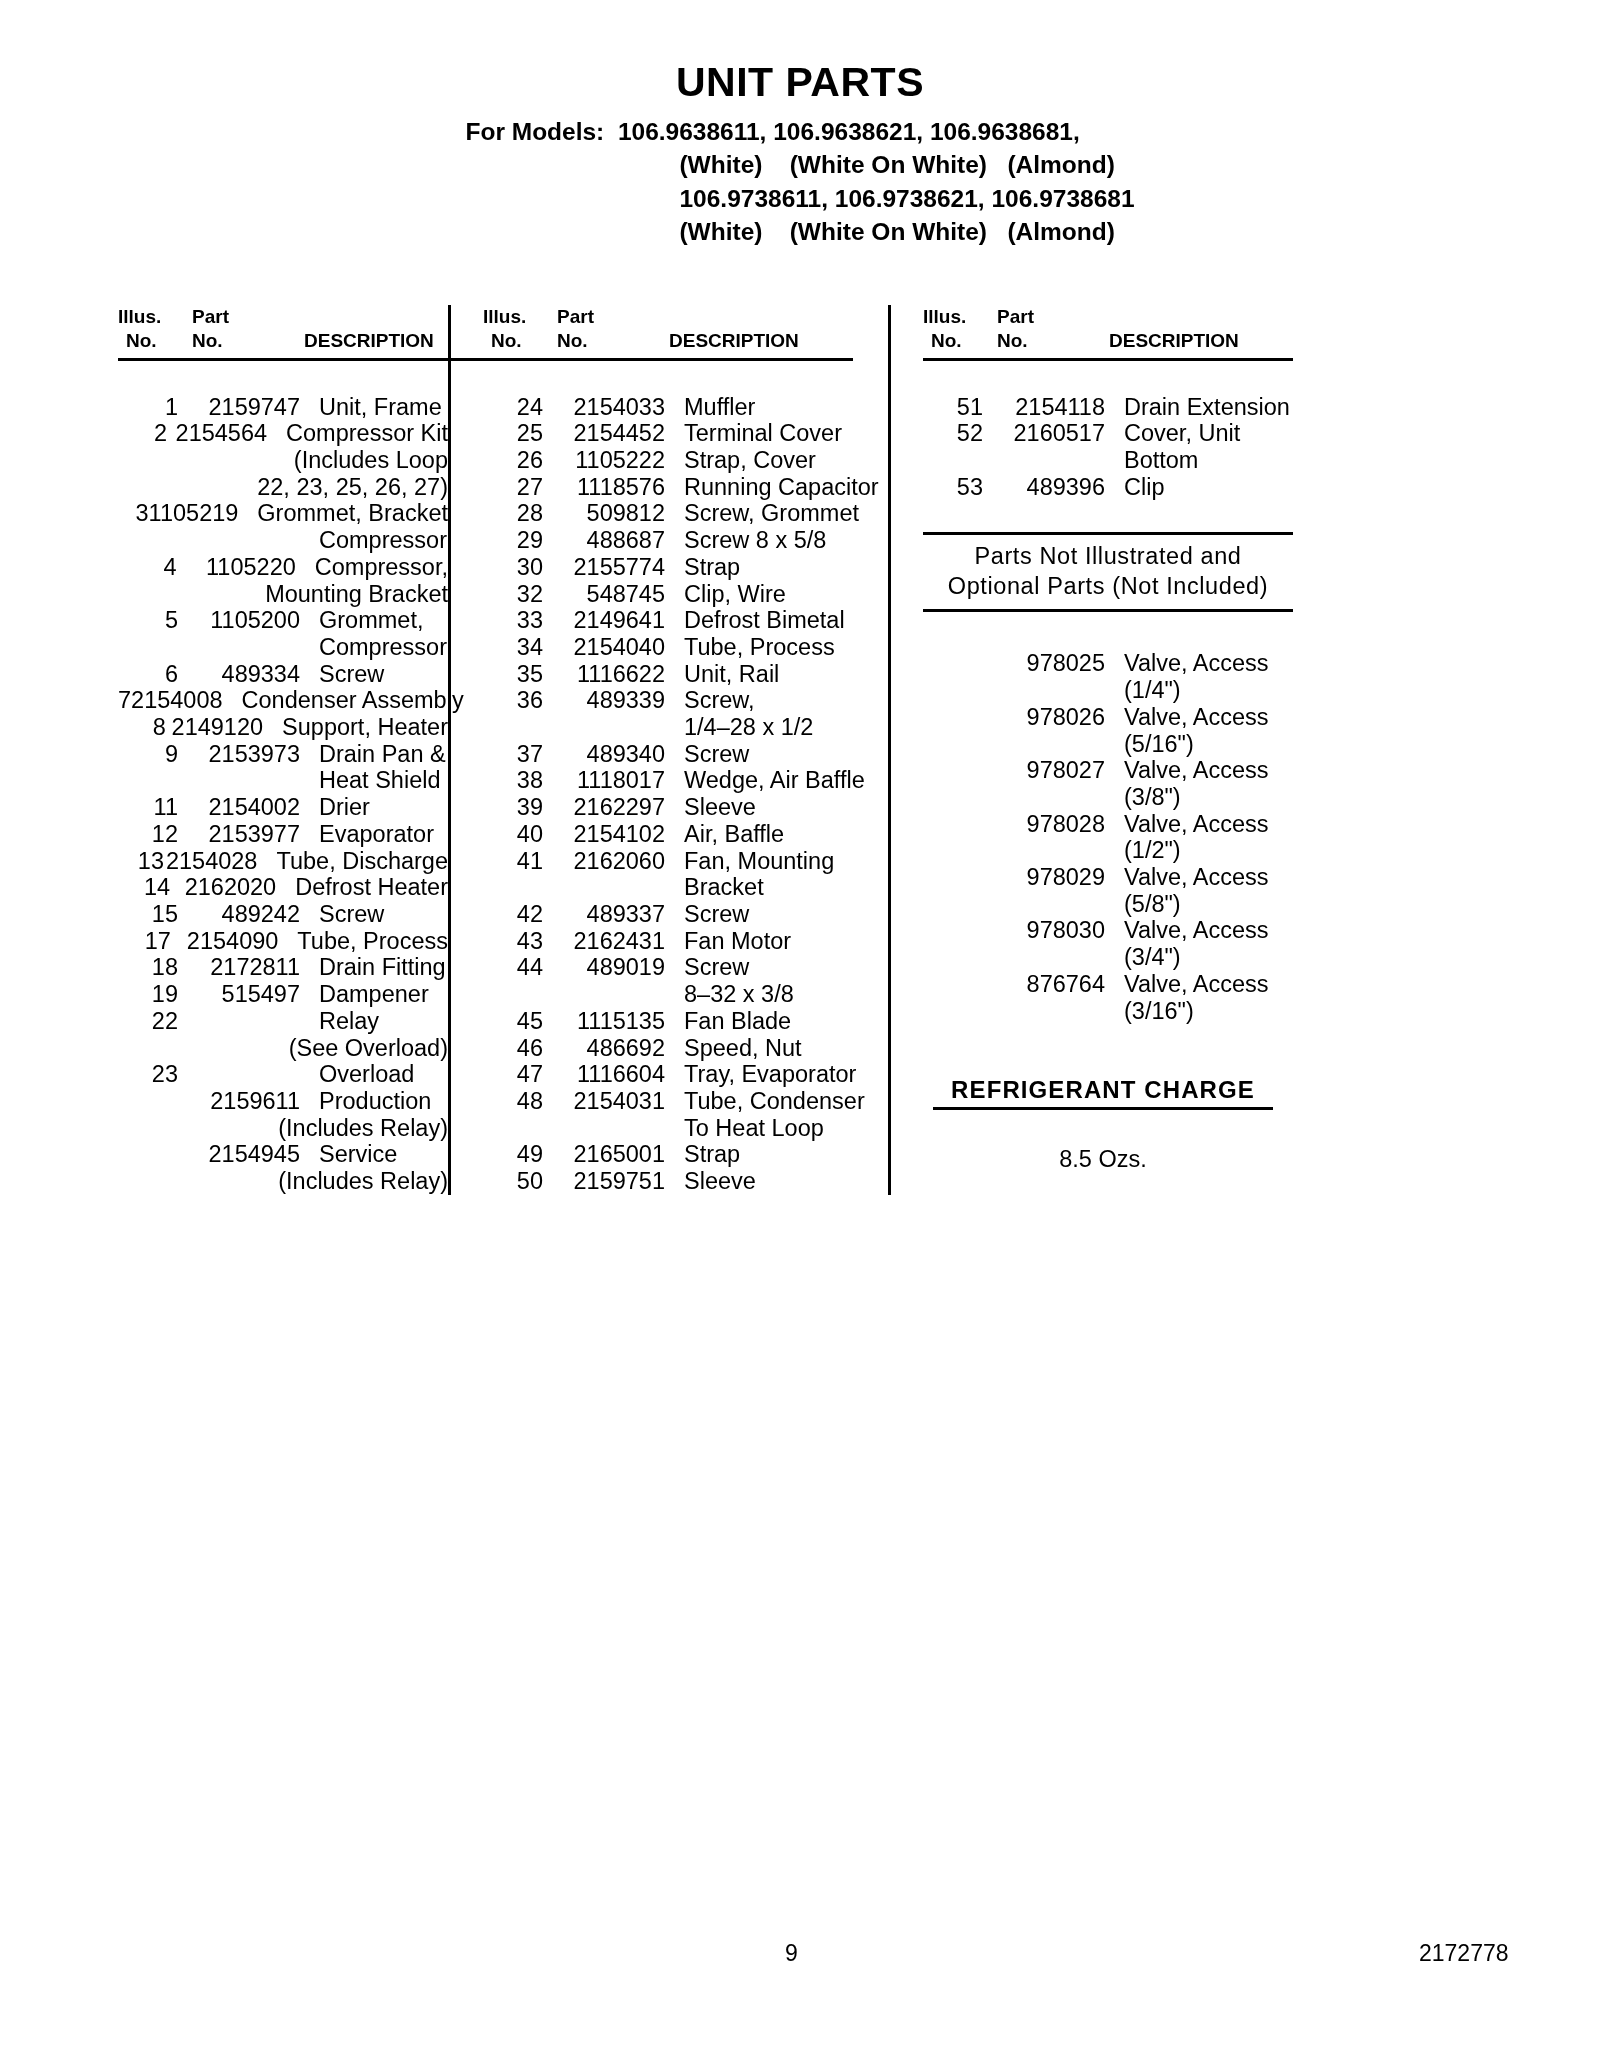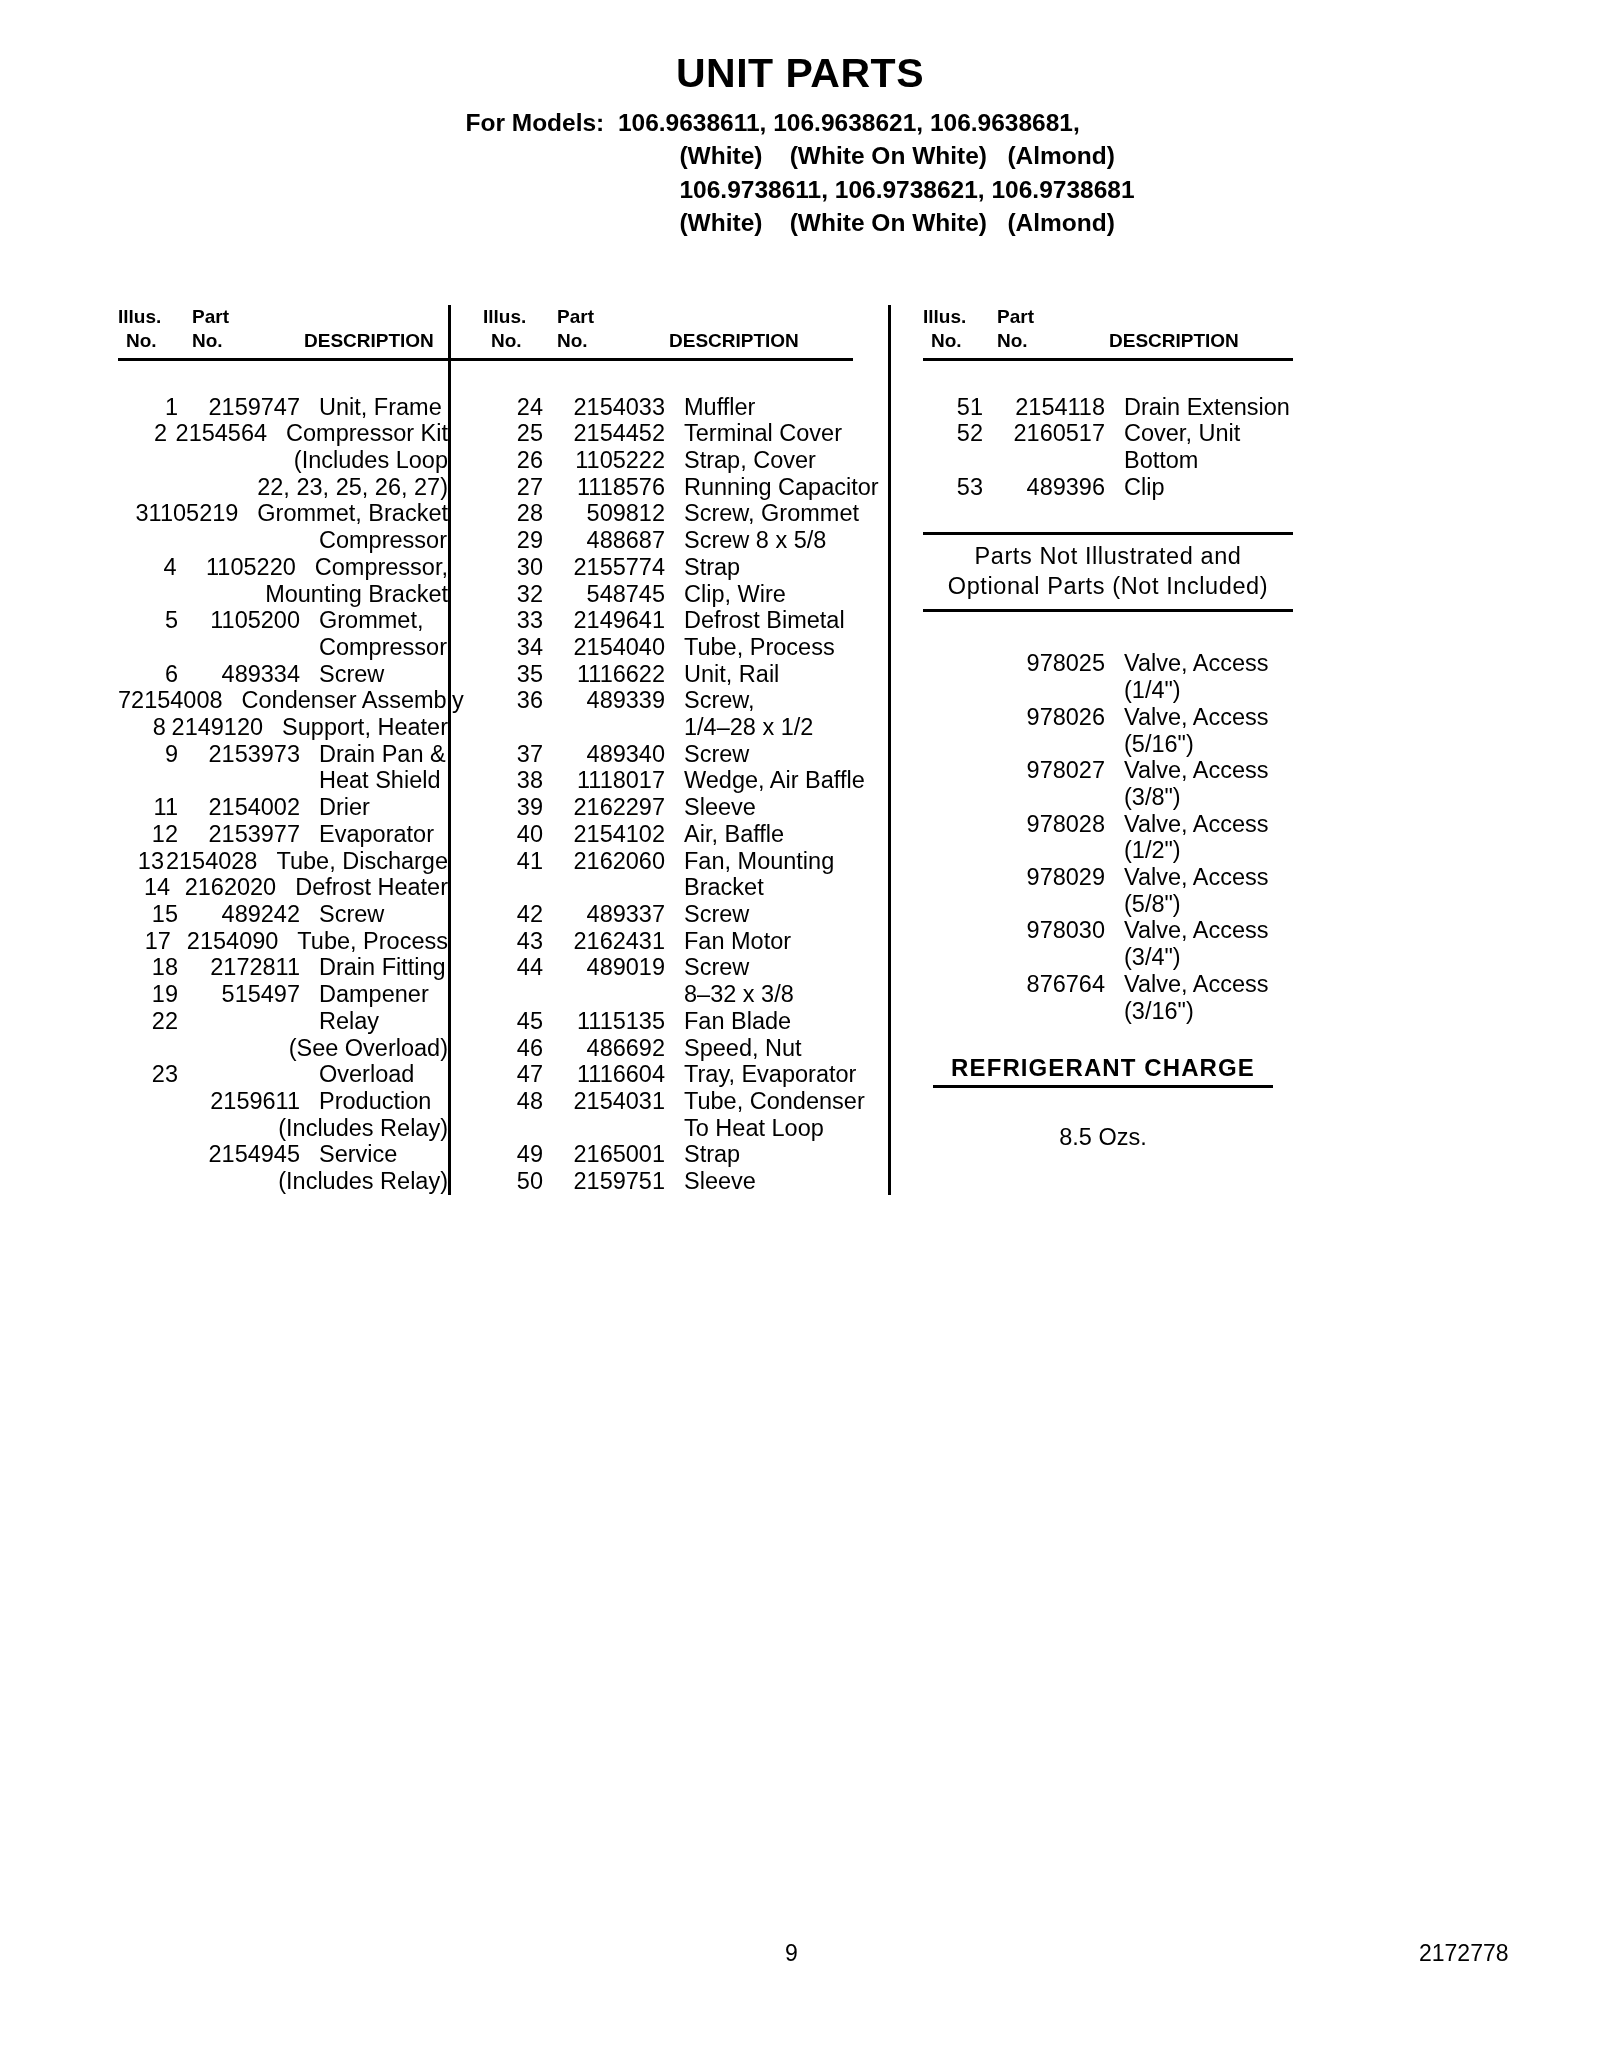--- a/index.html
+++ b/index.html
@@ -23,21 +23,21 @@
   
   .header {
     text-align: center;
     padding-top: 52px;
   }
   .doc-title {
     font-size: 41px;
     font-weight: bold;
     letter-spacing: 0.5px;
     line-height: 1.0;
-    margin: 1px 0 12px 0;
+    margin: 10px 0 12px 0;
   }
   .models-block {
     font-size: 24.5px;
     font-weight: bold;
     line-height: 1.36;
     display: inline-block;
     text-align: left;
   }
   .models-line {
     white-space: pre;
@@ -124,21 +124,21 @@
     letter-spacing: 0.6px;
     width: 370px;
     padding: 6px 0 5px 0;
   }
   .sec-title div { white-space: pre; }
 
   .notill-rows { margin-top: 38px; }
   .notill-rows .c-illus { width: 60px; }
   .notill-rows .c-part { width: 122px; }
 
-  .refrig-wrap { margin-top: 30px; }
+  .refrig-wrap { margin-top: 52px; }
   .refrig-title {
     font-size: 24px;
     font-weight: bold;
     letter-spacing: 1.1px;
     text-align: center;
     width: 340px;
     margin-left: 10px;
     padding-bottom: 3px;
   }
   .refrig-rule {

